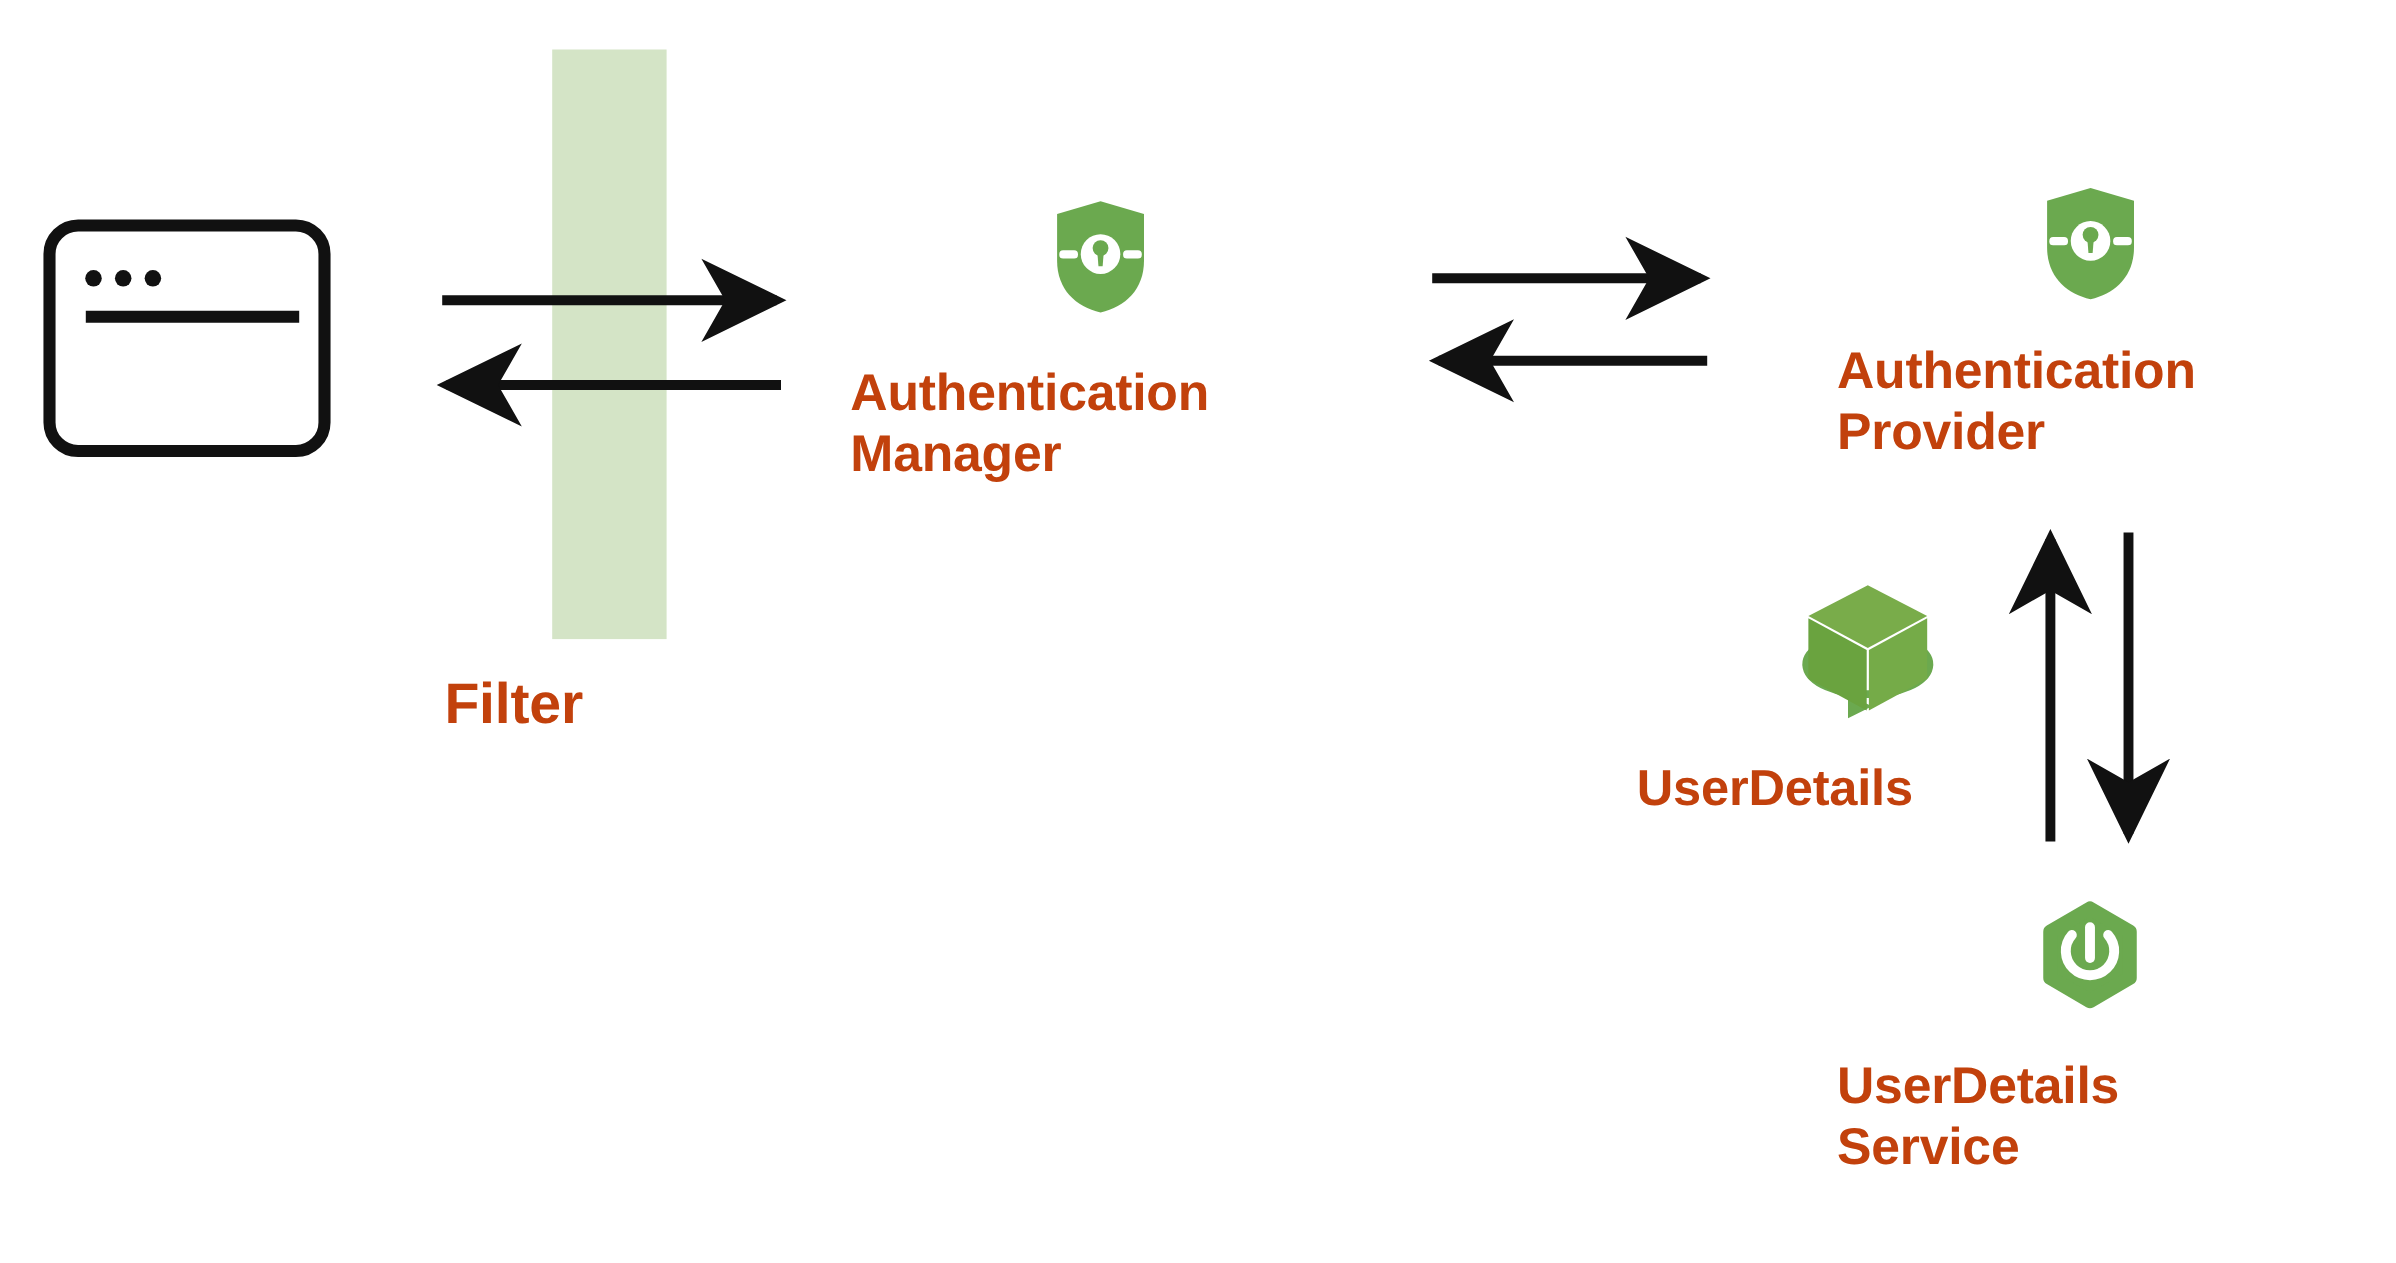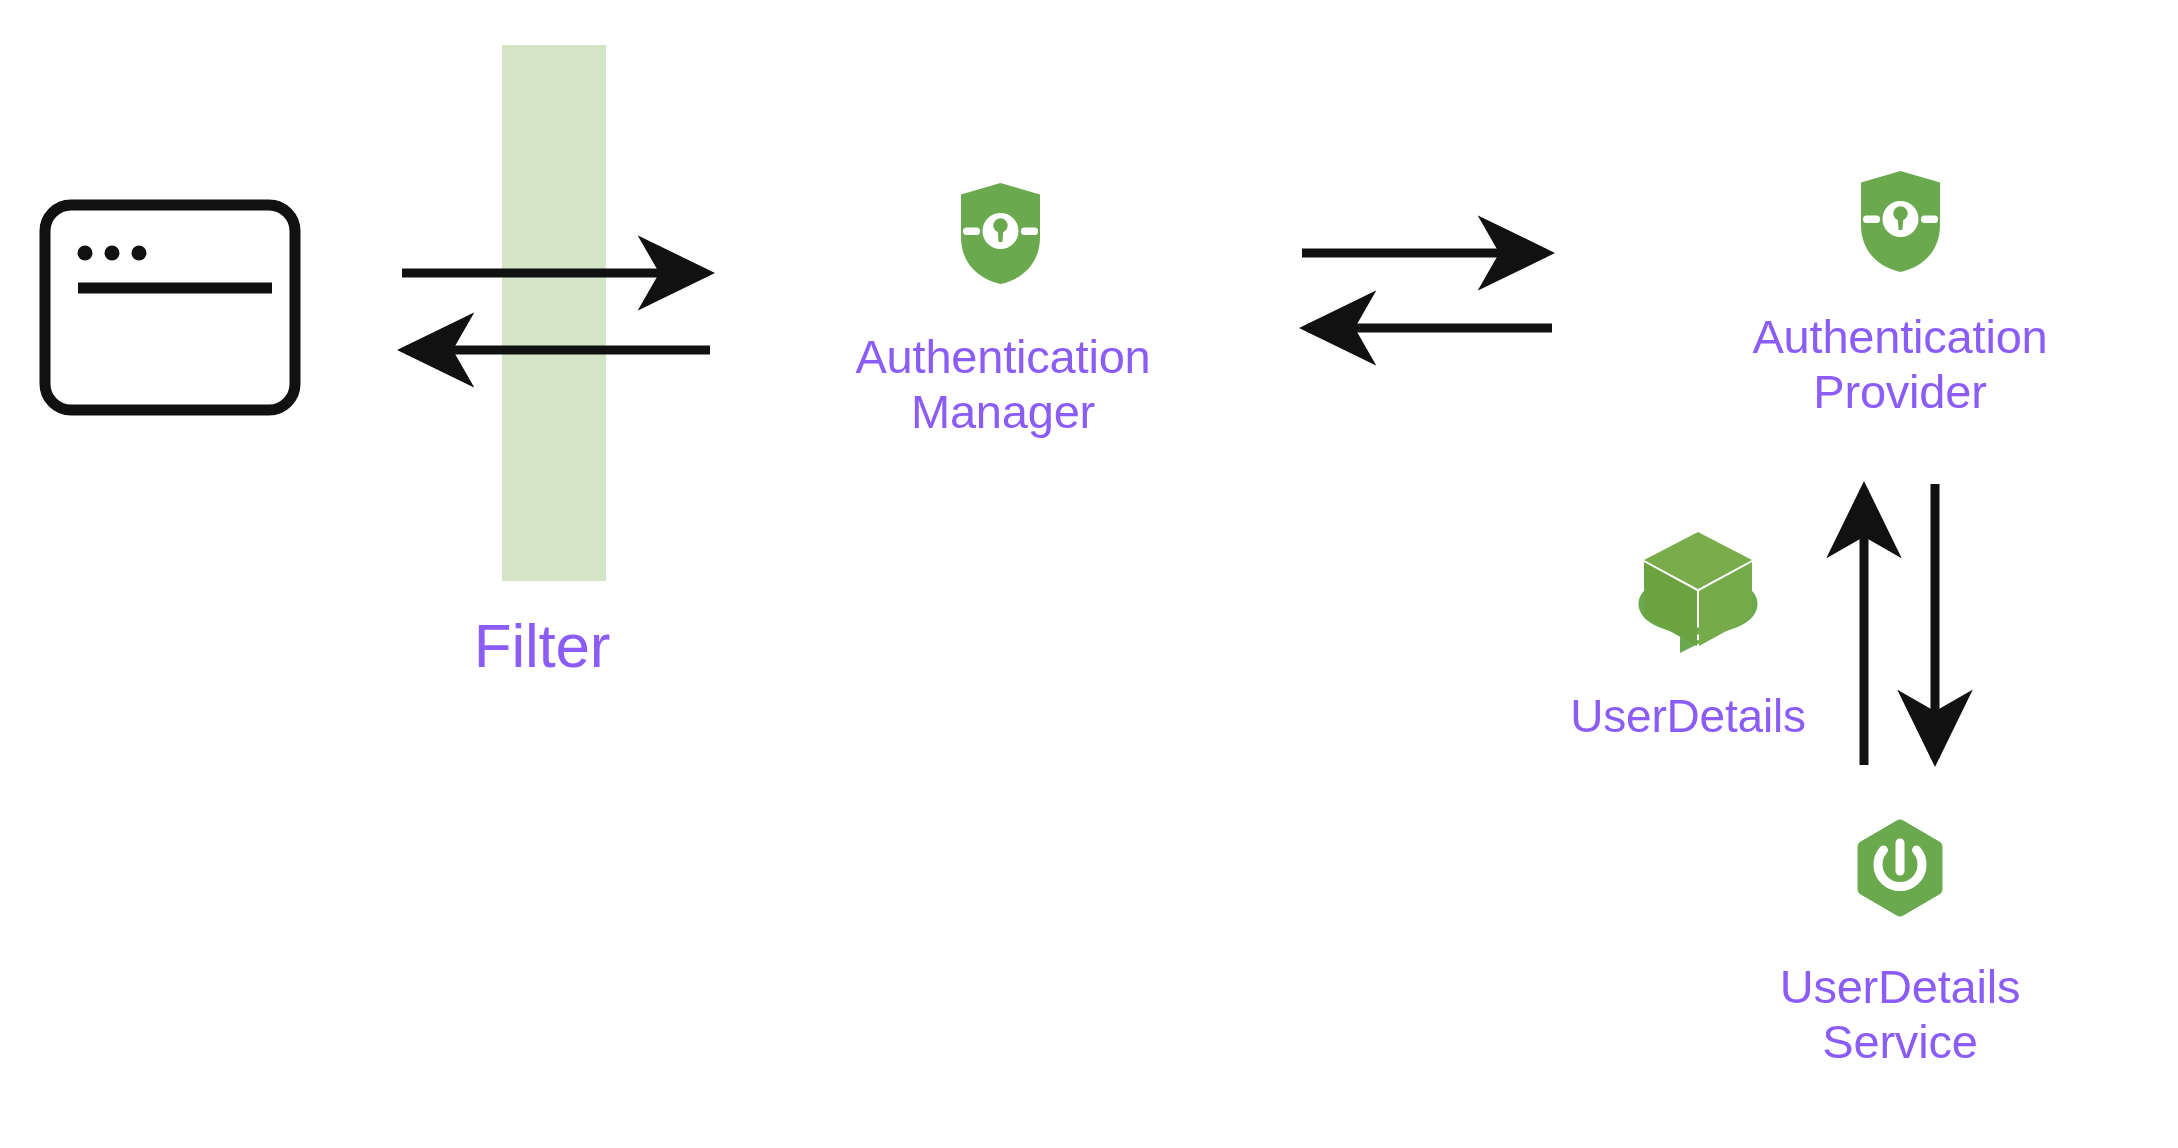--- a/index.html
+++ b/index.html
@@ -24,34 +24,33 @@
   #filter-band {
     left: 502px;
     top: 45px;
     width: 104px;
     height: 536px;
     background: #d4e4c6;
   }
 
   
   .node-label {
-    color: #8b5cf6;
-    font-weight: normal;
+    color: #c2410c;
+    font-weight: bold;
     font-size: 47px;
     line-height: 1.16;
-    text-align: center;
     letter-spacing: -0.2px;
     white-space: pre-line;
     user-select: none;
   }
   #filter-label {
-    left: 392px;
+    left: 404px;
     top: 610px;
     width: 300px;
-    font-size: 62px;
+    font-size: 52px;
   }
   #auth-manager-label {
     left: 773px;
     top: 330px;
     width: 460px;
   }
   #auth-provider-label {
     left: 1670px;
     top: 310px;
     width: 460px;

